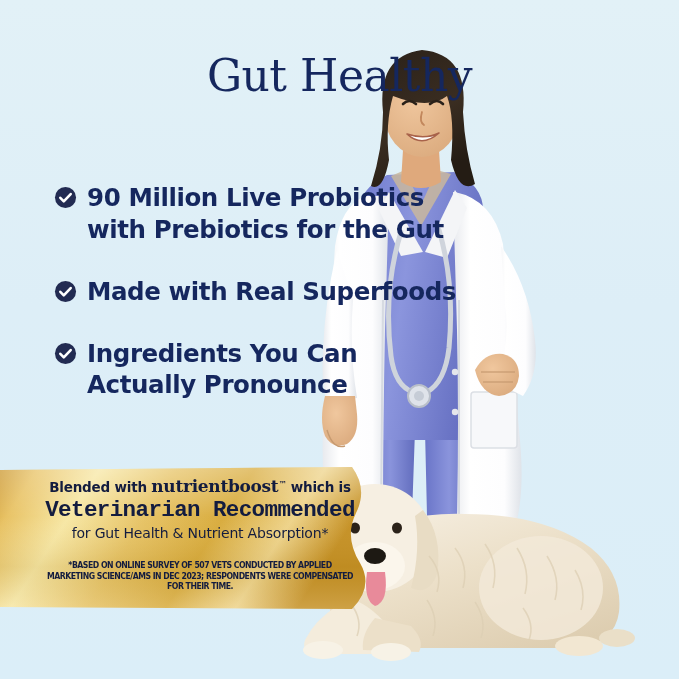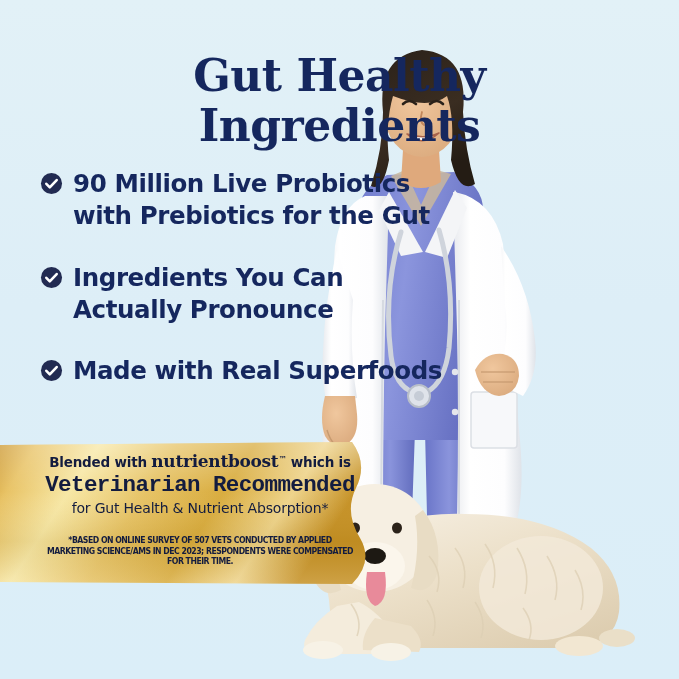--- a/index.html
+++ b/index.html
@@ -23,21 +23,21 @@
 
   
   .headline {
     position: absolute;
     top: 22px;
     left: 0;
     width: 679px;
     text-align: center;
     color: #15275e;
     font-family: "DejaVu Serif", "Liberation Serif", serif;
-    font-weight: bold;
+    font-weight: normal;
     font-size: 44px;
     line-height: 1.12;
     letter-spacing: -0.5px;
   }
   .headline .l2 { display: block; }
 
   
   .bullets {
     position: absolute;
     top: 166px;
@@ -76,21 +76,21 @@
     width: 400px;
     height: 679px;
     pointer-events: none;
   }
   .photo svg { display: block; width: 100%; height: 100%; }
 
   
   .ribbon {
     position: absolute;
     left: 0;
-    top: 442px;
+    top: 467px;
     width: 400px;
     height: 142px;
   }
   .ribbon-bg { position: absolute; inset: 0; width: 100%; height: 100%; }
   .ribbon-content {
     position: absolute;
     inset: 0;
     display: flex;
     flex-direction: column;
     align-items: center;
@@ -272,50 +272,49 @@
         <path d="M72 604 Q84 620 78 636"></path>
         <path d="M148 600 Q160 618 154 636"></path>
         <path d="M196 602 Q208 620 202 638"></path>
         <path d="M244 608 Q256 624 250 640"></path>
       </g>
     </svg>
   </div>
 
   <h1 class="headline">
     <span>Gut Healthy</span>
-    <span class="l2">Ingredients</span>
   </h1>
 
-  <ul class="bullets" style="list-style:none;margin:2px;padding:0;">
+  <ul class="bullets" style="list-style:none;margin:16px;padding:0;">
     <li class="bullet">
       <span class="check-icon">
         <svg width="23" height="23" viewBox="0 0 24 24" xmlns="http://www.w3.org/2000/svg">
           <circle cx="12" cy="12" r="11" fill="#222b52"></circle>
           <path d="M6.6 12.3 L10.2 16 L17.4 8.4" stroke="#ffffff" stroke-width="2.7" fill="none" stroke-linecap="round" stroke-linejoin="round"></path>
         </svg>
       </span>
       <span class="bullet-text">90 Million Live Probiotics with Prebiotics for the Gut</span>
     </li>
     <li class="bullet">
       <span class="check-icon">
         <svg width="23" height="23" viewBox="0 0 24 24" xmlns="http://www.w3.org/2000/svg">
           <circle cx="12" cy="12" r="11" fill="#222b52"></circle>
           <path d="M6.6 12.3 L10.2 16 L17.4 8.4" stroke="#ffffff" stroke-width="2.7" fill="none" stroke-linecap="round" stroke-linejoin="round"></path>
         </svg>
       </span>
-      <span class="bullet-text">Ingredients You Can Actually Pronounce</span>
+      <span class="bullet-text">Made with Real Superfoods</span>
     </li>
     <li class="bullet">
       <span class="check-icon">
         <svg width="23" height="23" viewBox="0 0 24 24" xmlns="http://www.w3.org/2000/svg">
           <circle cx="12" cy="12" r="11" fill="#222b52"></circle>
           <path d="M6.6 12.3 L10.2 16 L17.4 8.4" stroke="#ffffff" stroke-width="2.7" fill="none" stroke-linecap="round" stroke-linejoin="round"></path>
         </svg>
       </span>
-      <span class="bullet-text">Made with Real Superfoods</span>
+      <span class="bullet-text">Ingredients You Can Actually Pronounce</span>
     </li>
   </ul>
 
   <div class="ribbon">
     <svg class="ribbon-bg" viewBox="0 0 400 142" preserveAspectRatio="none" xmlns="http://www.w3.org/2000/svg">
       <defs>
         <linearGradient id="goldG" x1="0" y1="0" x2="1" y2="0.25">
           <stop offset="0%" stop-color="#c99328"></stop>
           <stop offset="10%" stop-color="#e8c263"></stop>
           <stop offset="26%" stop-color="#f7e7a4"></stop>

